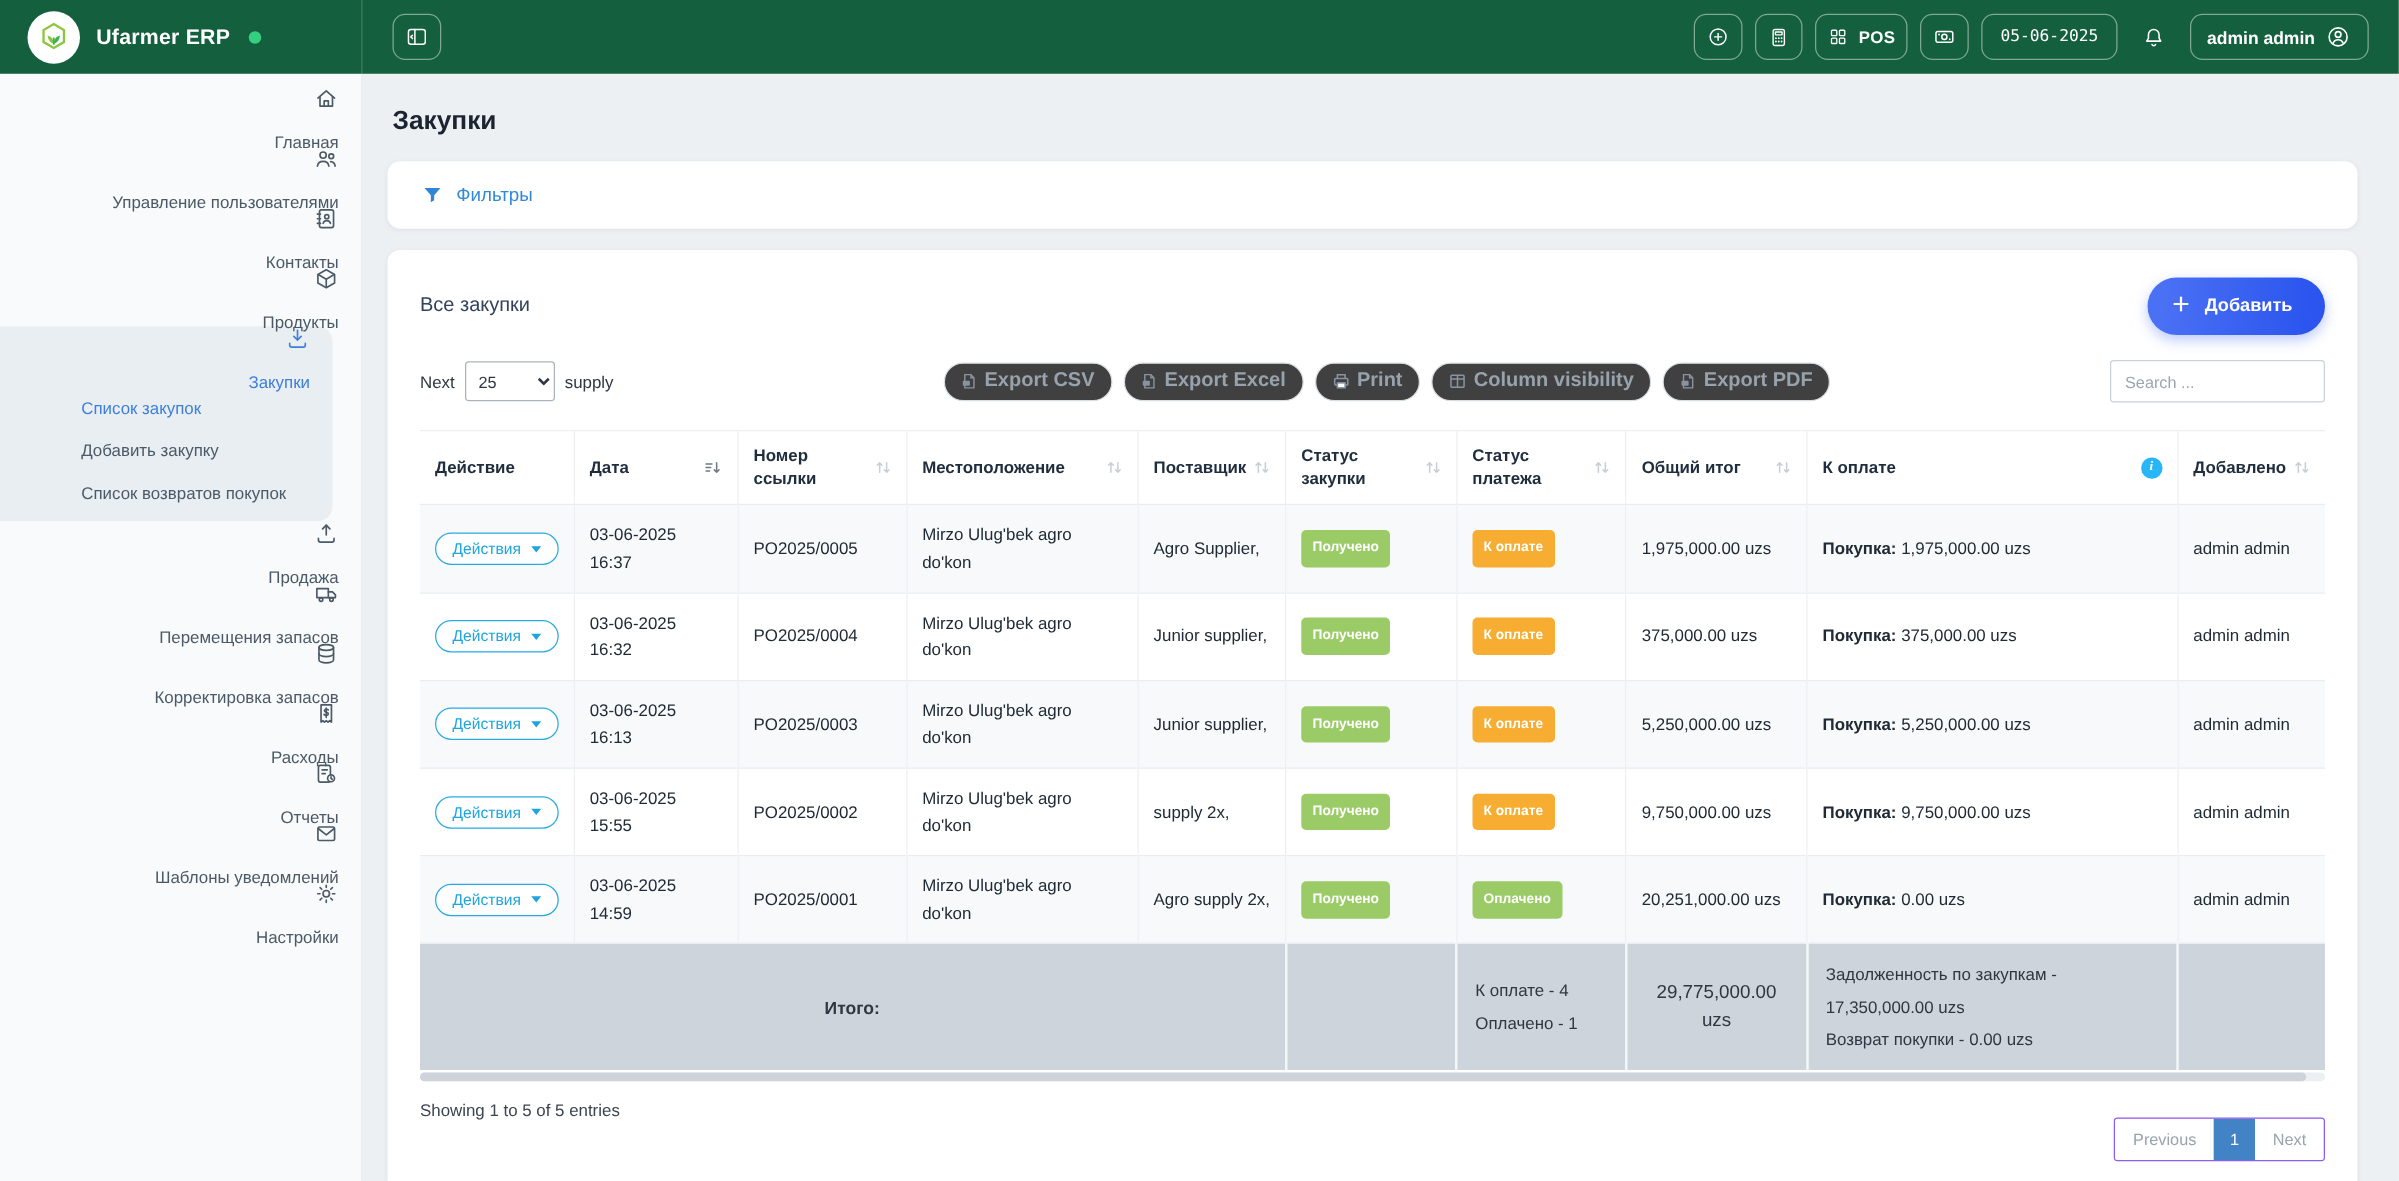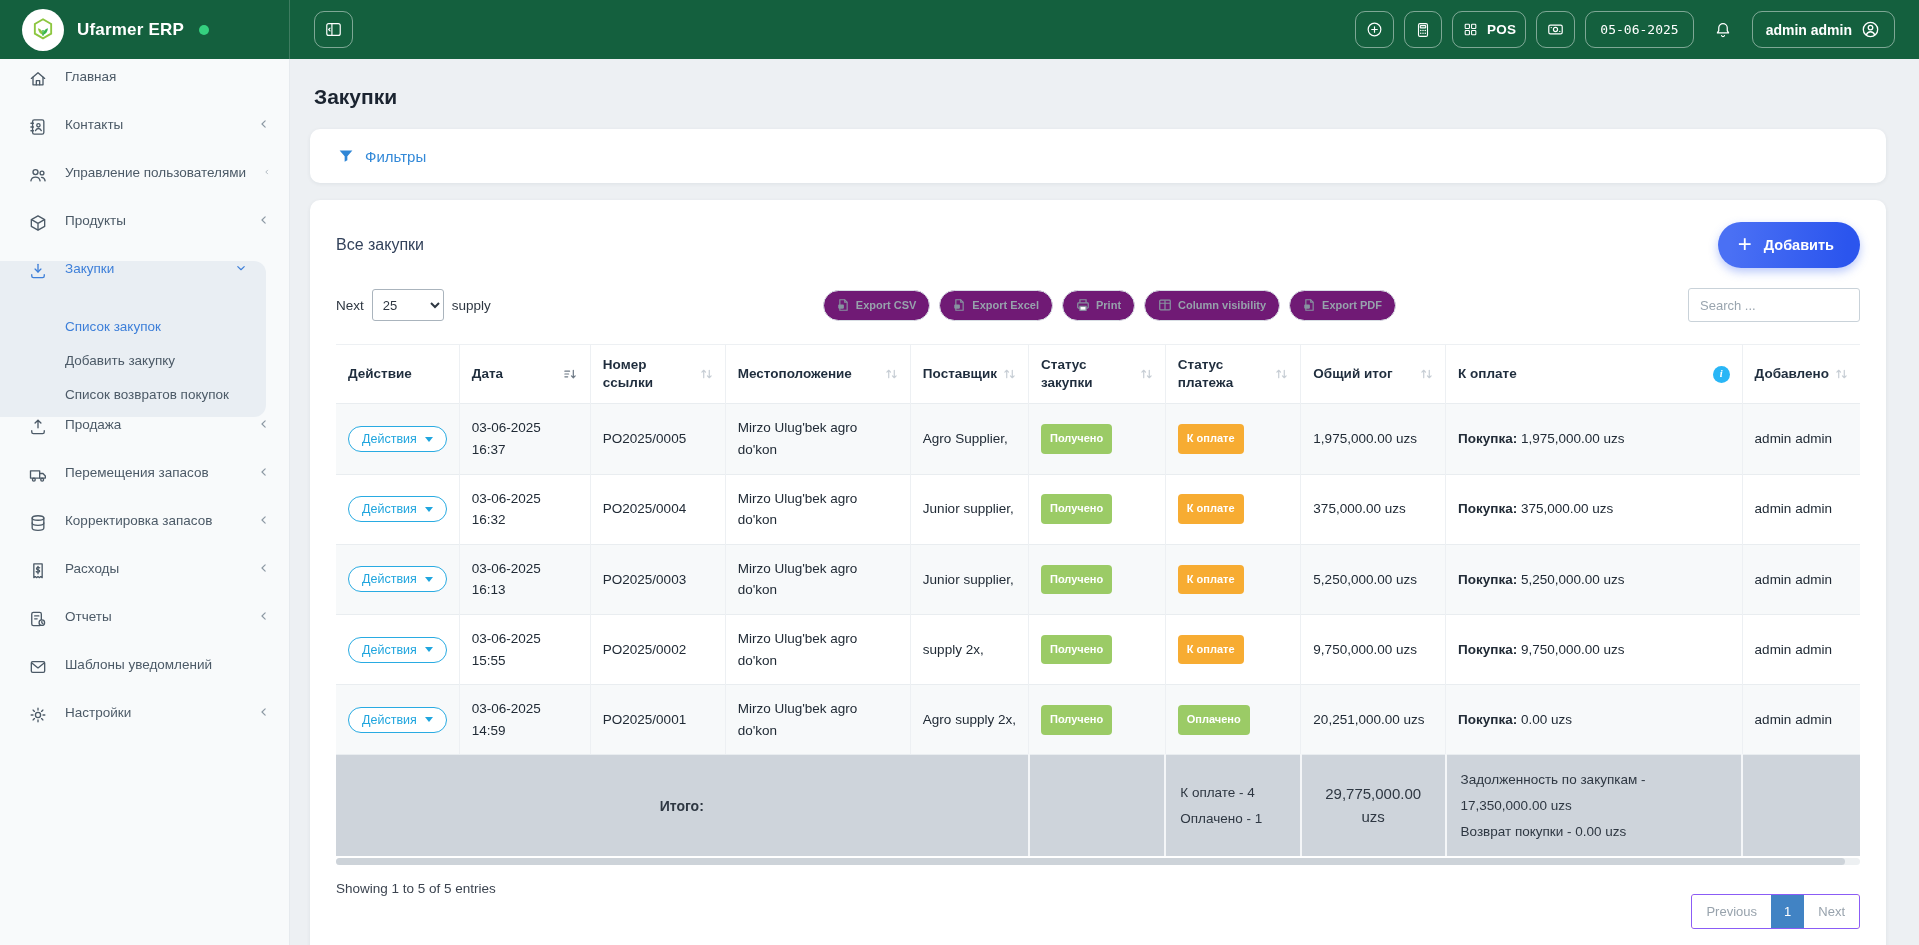--- a/index.html
+++ b/index.html
@@ -22,22 +22,22 @@
               gap:8px; color:#fff; padding:0 9px; cursor:pointer; }
   .nav-chip.noborder { border:none; }
   .pos-label { font-size:13.5px; font-weight:bold; letter-spacing:.3px; }
   .date-chip { font-family:"DejaVu Sans Mono", monospace; font-size:13px; padding:0 14px; }
   .user-chip { font-size:14px; font-weight:bold; padding:0 13px; }
 
   
   .sidebar { position:absolute; top:59px; left:0; width:290px; bottom:0;
              background:#F8FAFB; border-right:1px solid #E6EAEE; overflow:hidden; }
   .side-list { padding-top:10px; }
-  .side-item { height:48px; display:flex; align-items:flex-start; gap:17px;
-               padding:0 18px 0 28px; color:#4C5A67; font-size:13.5px; cursor:pointer; }
+  .side-item { height:48px; display:flex; align-items:flex-end; gap:17px;
+               padding:0 18px 0 28px; color:#4C5A67; font-size:13.5px; cursor:pointer;flex-direction:column; }
   .side-item .lbl { flex:1; white-space:nowrap; }
   .side-item svg.mi { width:20px; height:20px; flex:0 0 20px; }
   .side-item .chev { width:14px; height:14px; color:#8D99A4; }
   .side-item.active { color:#3D7FD9; }
   .side-item.active .chev { color:#3D7FD9; }
   .side-group { background:#E9EEF3; border-radius:0 12px 12px 0; width:266px; padding-bottom:6px; }
   .side-sub { height:34px; display:flex; align-items:center; padding-left:65px;
               font-size:13.5px; color:#4C5A67; cursor:pointer; white-space:nowrap; }
   .side-sub.active { color:#3D7FD9; }
 
@@ -58,22 +58,22 @@
              cursor:pointer; font-family:"Liberation Sans",sans-serif;
              box-shadow:0 4px 10px rgba(58,100,240,.35); }
   .plus-glyph { font-size:24px; font-weight:normal; line-height:1; margin-top:-2px; }
 
   .toolbar { display:flex; align-items:center; margin-top:20px; }
   .length-ctl { display:flex; align-items:center; gap:8px; font-size:13.5px; color:#2E3742; }
   .length-ctl select { width:72px; height:32px; border:1px solid #AAB4BD; border-radius:3px;
                        font-size:13px; color:#2E3742; padding:0 6px; background:#fff;
                        font-family:"Liberation Sans",sans-serif; }
   .export-zone { flex:1; display:flex; justify-content:center; gap:9px; margin-left:40px; }
-  .exp-btn { height:31px; border:1px solid #D8DEE4; border-radius:16px; background:#701a75;
-             color:#97A2AC; font-size:11px; font-weight:bold; display:flex; align-items:center;
+  .exp-btn { height:31px; border:1px solid #D8DEE4; border-radius:16px; background:#404040;
+             color:#97A2AC; font-size:16px; font-weight:bold; display:flex; align-items:center;
              gap:6px; padding:0 13px; cursor:pointer; font-family:"Liberation Sans",sans-serif; }
   .exp-btn svg { color:#8793A0; }
   .search-input { width:172px; height:34px; border:1px solid #C9D2D9; border-radius:3px;
                   padding:0 11px; font-size:13px; color:#2E3742;
                   font-family:"Liberation Sans",sans-serif; }
   .search-input::placeholder { color:#9AA5AF; }
 
   
   .tbl-wrap { margin-top:22px; }
   table.data { width:100%; border-collapse:collapse; font-size:13.5px; }
@@ -203,38 +203,38 @@
       <div class="side-item">
         <svg class="mi" width="20" height="20" viewBox="0 0 24 24" fill="none" stroke="currentColor" stroke-width="1.6" stroke-linecap="round" stroke-linejoin="round">
           <path d="M4 11.3 12 4.4l8 6.9"></path>
           <path d="M6 9.8V19h12V9.8"></path>
           <path d="M10 19v-5h4v5"></path>
         </svg>
         <span class="lbl">Главная</span>
       </div>
       <div class="side-item">
         <svg class="mi" width="20" height="20" viewBox="0 0 24 24" fill="none" stroke="currentColor" stroke-width="1.6" stroke-linecap="round" stroke-linejoin="round">
+          <circle cx="9" cy="8.5" r="3"></circle>
+          <path d="M3.5 19c.5-3 2.5-4.5 5.5-4.5s5 1.5 5.5 4.5"></path>
+          <circle cx="16.8" cy="9.6" r="2.3"></circle>
+          <path d="M16.2 14.8c2.6.2 4 1.6 4.3 4.2"></path>
+        </svg>
+        <span class="lbl">Управление пользователями</span>
+        <svg class="chev" viewBox="0 0 24 24" fill="none" stroke="currentColor" stroke-width="2" stroke-linecap="round" stroke-linejoin="round">
+          <path d="m14 6.5-5.5 5.5L14 17.5"></path>
+        </svg>
+      </div>
+      <div class="side-item">
+        <svg class="mi" width="20" height="20" viewBox="0 0 24 24" fill="none" stroke="currentColor" stroke-width="1.6" stroke-linecap="round" stroke-linejoin="round">
           <rect x="5.5" y="3.5" width="13.5" height="17" rx="2"></rect>
           <path d="M3.5 7.5h3M3.5 12h3M3.5 16.5h3"></path>
           <circle cx="12.5" cy="10" r="2"></circle>
           <path d="M9 16.4c.6-1.8 1.8-2.6 3.5-2.6s2.9.8 3.5 2.6"></path>
         </svg>
         <span class="lbl">Контакты</span>
-        <svg class="chev" viewBox="0 0 24 24" fill="none" stroke="currentColor" stroke-width="2" stroke-linecap="round" stroke-linejoin="round">
-          <path d="m14 6.5-5.5 5.5L14 17.5"></path>
-        </svg>
-      </div>
-      <div class="side-item">
-        <svg class="mi" width="20" height="20" viewBox="0 0 24 24" fill="none" stroke="currentColor" stroke-width="1.6" stroke-linecap="round" stroke-linejoin="round">
-          <circle cx="9" cy="8.5" r="3"></circle>
-          <path d="M3.5 19c.5-3 2.5-4.5 5.5-4.5s5 1.5 5.5 4.5"></path>
-          <circle cx="16.8" cy="9.6" r="2.3"></circle>
-          <path d="M16.2 14.8c2.6.2 4 1.6 4.3 4.2"></path>
-        </svg>
-        <span class="lbl">Управление пользователями</span>
         <svg class="chev" viewBox="0 0 24 24" fill="none" stroke="currentColor" stroke-width="2" stroke-linecap="round" stroke-linejoin="round">
           <path d="m14 6.5-5.5 5.5L14 17.5"></path>
         </svg>
       </div>
       <div class="side-item">
         <svg class="mi" width="20" height="20" viewBox="0 0 24 24" fill="none" stroke="currentColor" stroke-width="1.6" stroke-linecap="round" stroke-linejoin="round">
           <path d="M12 3.4 20 7.9v8.2l-8 4.5-8-4.5V7.9z"></path>
           <path d="m4.3 8 7.7 4.4L19.7 8M12 12.4V20"></path>
         </svg>
         <span class="lbl">Продукты</span>

